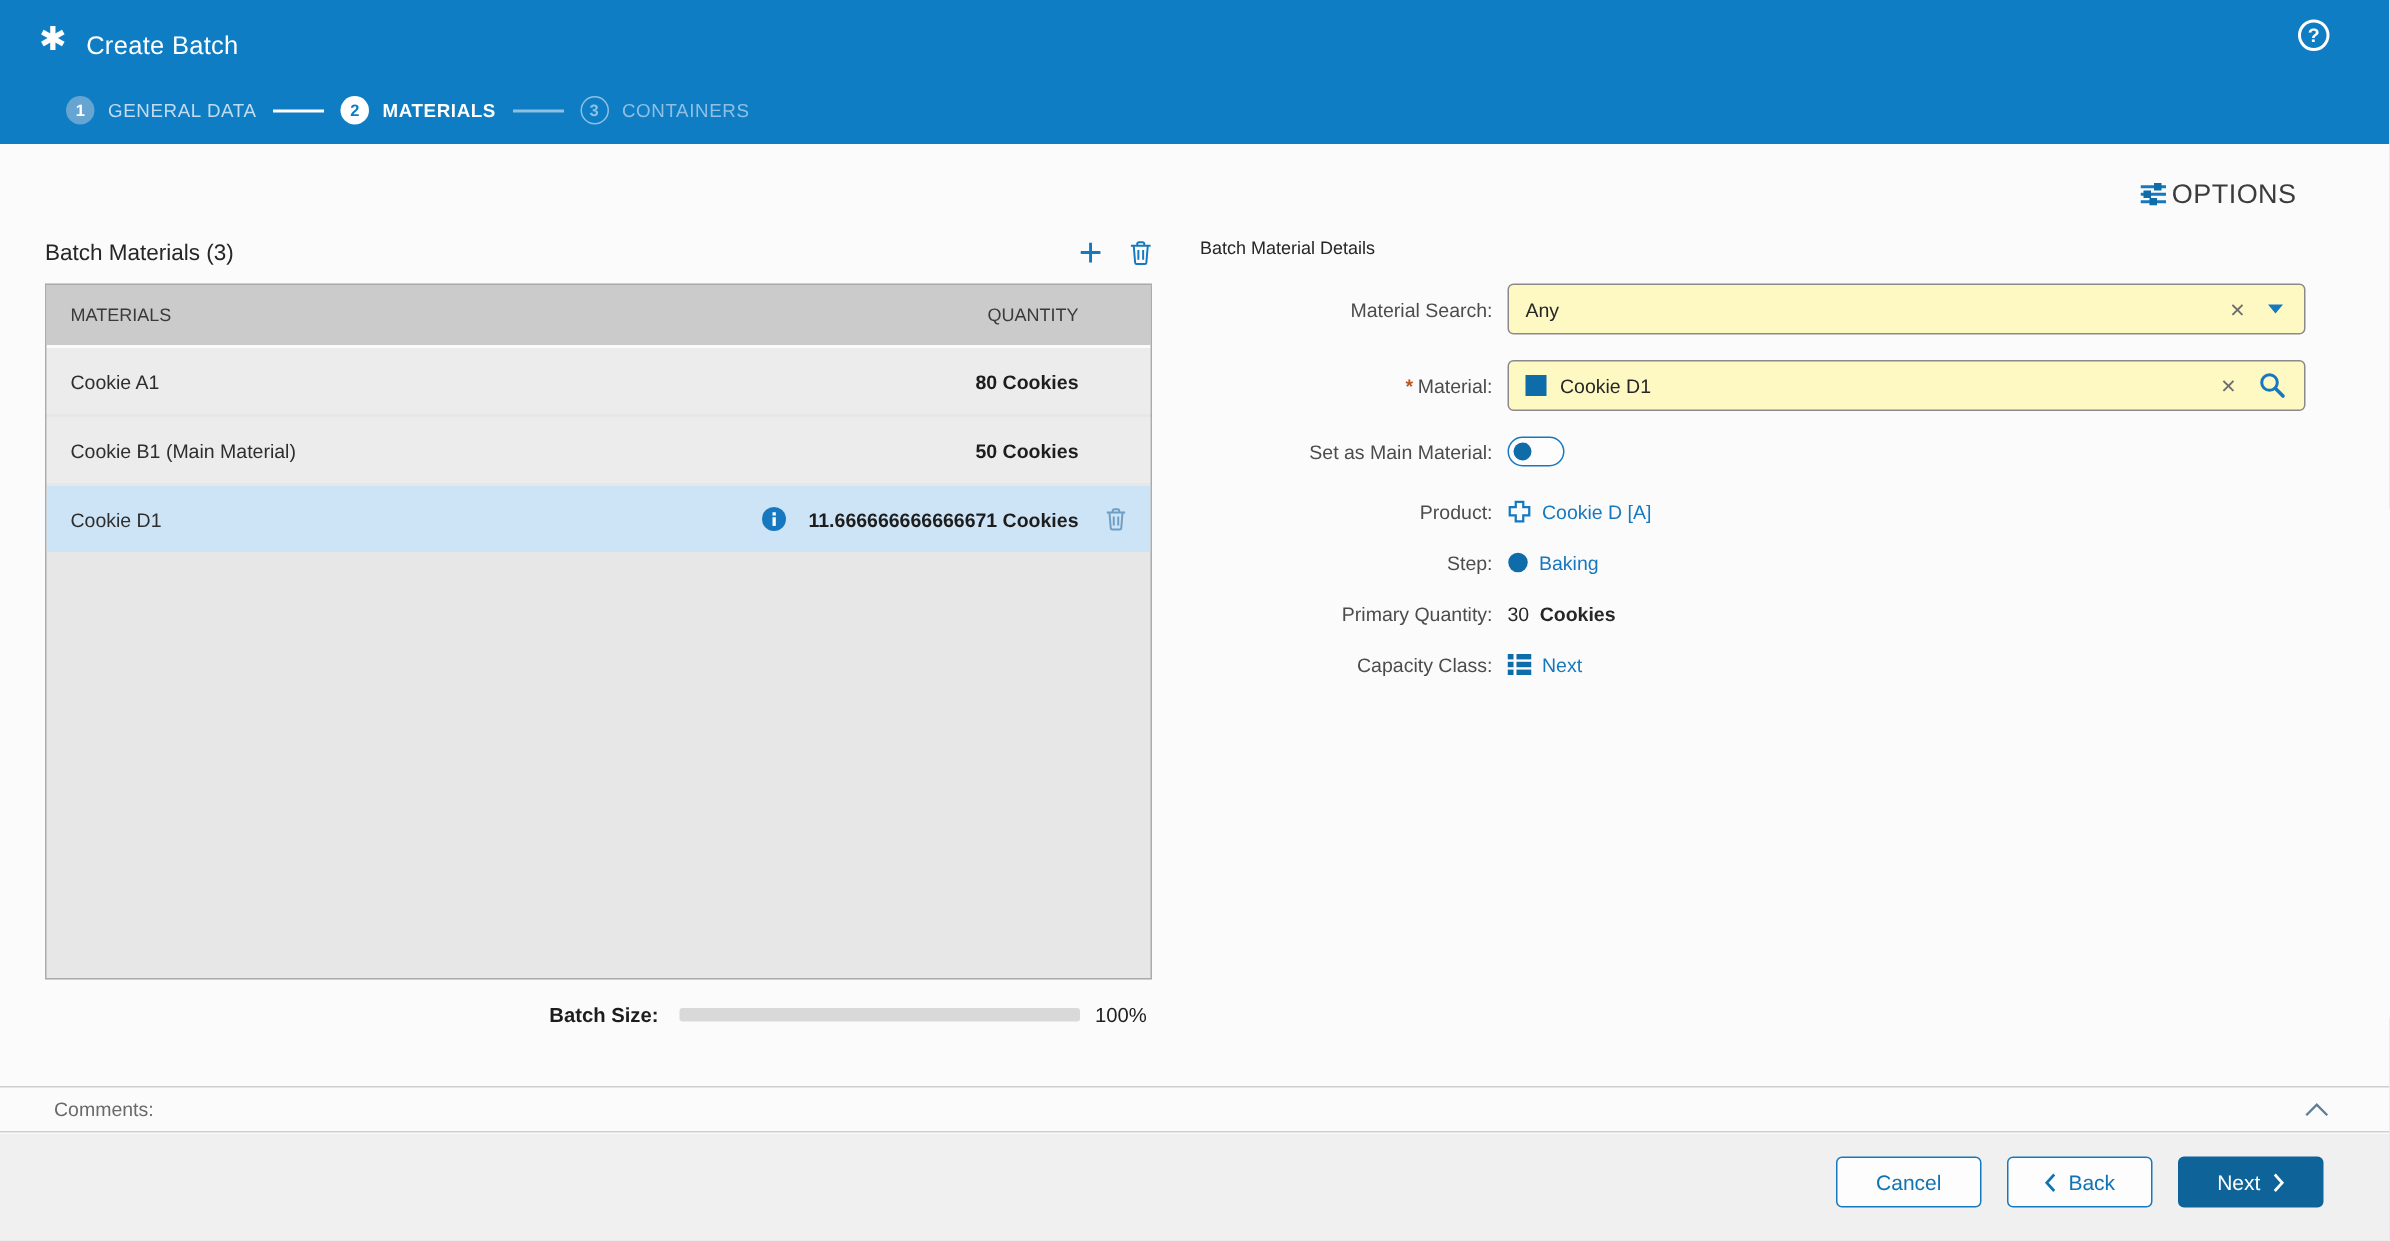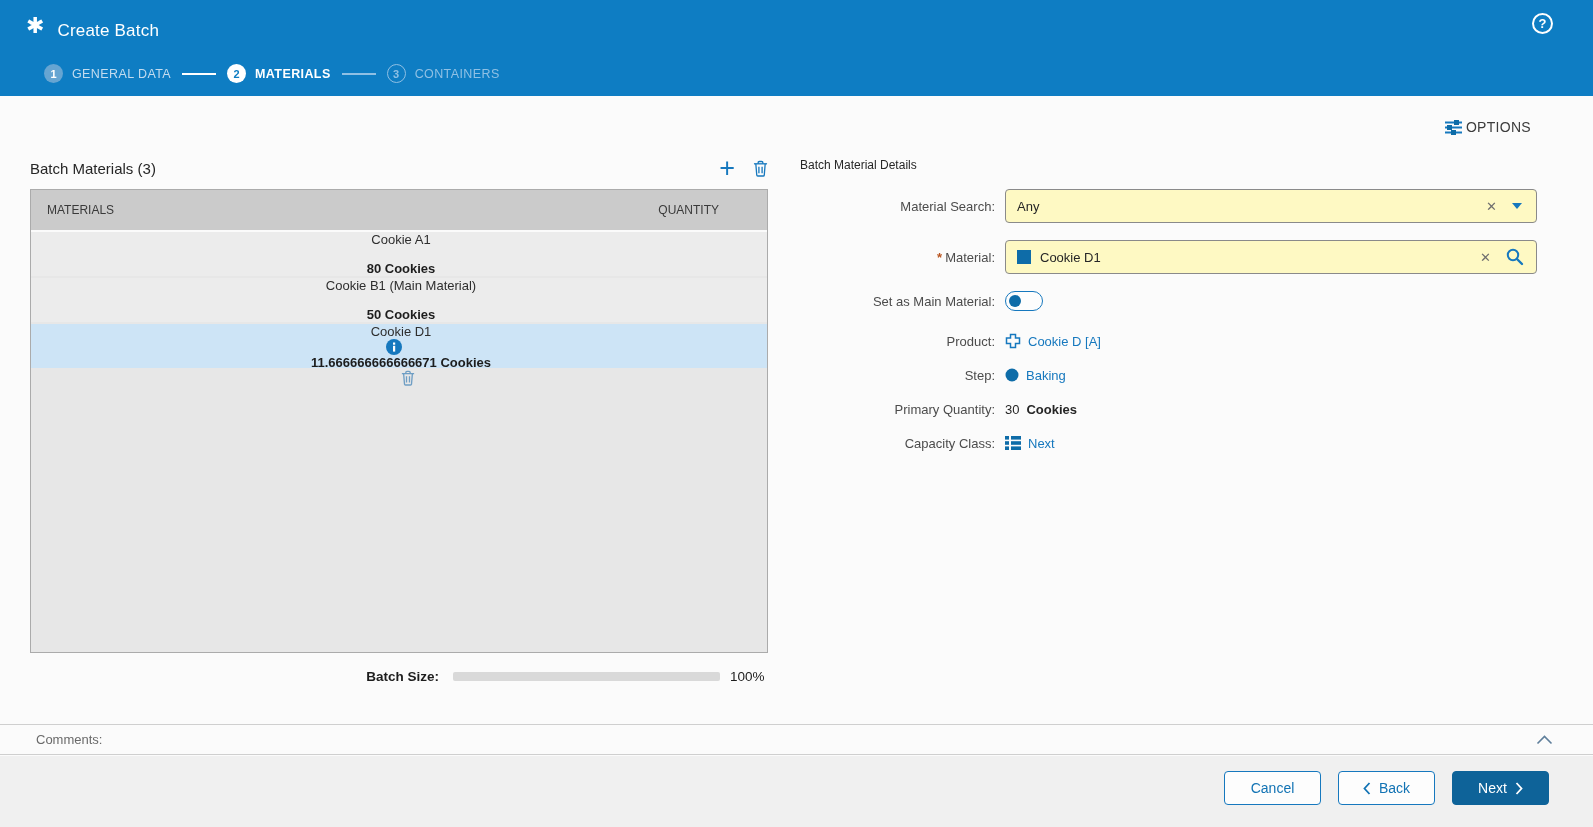--- a/index.html
+++ b/index.html
@@ -27,36 +27,36 @@
   .step.active .step-label { color:#ffffff; font-weight:700; }
   .step.upcoming .step-circle { background:transparent; border:1.5px solid #8fc0e4; color:#8fc0e4; }
   .step.upcoming .step-label { color:#8fc0e4; }
   .step-label { font-size:12.5px; letter-spacing:.4px; }
   .step-line { width:34px; height:2px; margin:0 11px; }
   .step-line.lit { background:#ffffff; }
   .step-line.dim { background:#8fc0e4; }
 
   
   .options-btn { position:absolute; top:119px; right:62px; display:flex; align-items:center; gap:3px; cursor:pointer; }
-  .options-label { font-size:14px; color:#3c3c3c; letter-spacing:.3px; }
+  .options-label { font-size:18px; color:#3c3c3c; letter-spacing:.3px; }
 
   
   .left-panel { position:absolute; left:30px; top:158px; width:738px; }
   .panel-head { display:flex; align-items:center; margin-bottom:11px; }
   .panel-title { font-size:15px; color:#262626; }
   .panel-actions { margin-left:auto; display:flex; align-items:center; gap:18px; }
   .add-icon { color:#1678be; font-size:27px; line-height:20px; font-weight:300; cursor:pointer; }
   .icon-btn { cursor:pointer; display:flex; align-items:center; }
 
   .mat-table { border:1px solid #ababab; background:#e7e7e7; height:464px; overflow:hidden; }
   .mat-thead { display:flex; align-items:center; height:42px; background:#cbcbcb; color:#3a3a3a; font-size:12px; padding:0 12px 0 16px; border-bottom:2px solid #fbfbfb; }
   .col-mat { flex:1; }
   .col-qty { text-align:right; }
   .col-trash-spacer { width:36px; }
-  .mat-row { display:flex; align-items:center; height:44px; background:#ececec; padding:0 12px 0 16px; margin-bottom:2px; cursor:pointer;flex-direction:column; }
+  .mat-row { display:flex; align-items:center; height:44px; background:#ececec; padding:0 12px 0 16px; margin-bottom:2px; cursor:pointer; }
   .mat-row.selected { background:#cde4f6; }
   .mat-name { flex:1; color:#2e2e2e; }
   .mat-qty { font-weight:700; color:#1d1d1d; }
   .row-info { margin-right:15px; display:flex; }
   .row-trash { width:22px; margin-left:14px; display:flex; justify-content:center; }
 
   .batchsize-row { display:flex; align-items:center; justify-content:flex-end; margin-top:16px; }
   .batchsize-label { font-weight:700; color:#1d1d1d; font-size:13.5px; margin-right:14px; }
   .progress-track { width:267px; height:9px; background:#d9d9d9; border-radius:2px; overflow:hidden; }
   .progress-fill { height:100%; background:#0d6096; border-radius:2px; }

